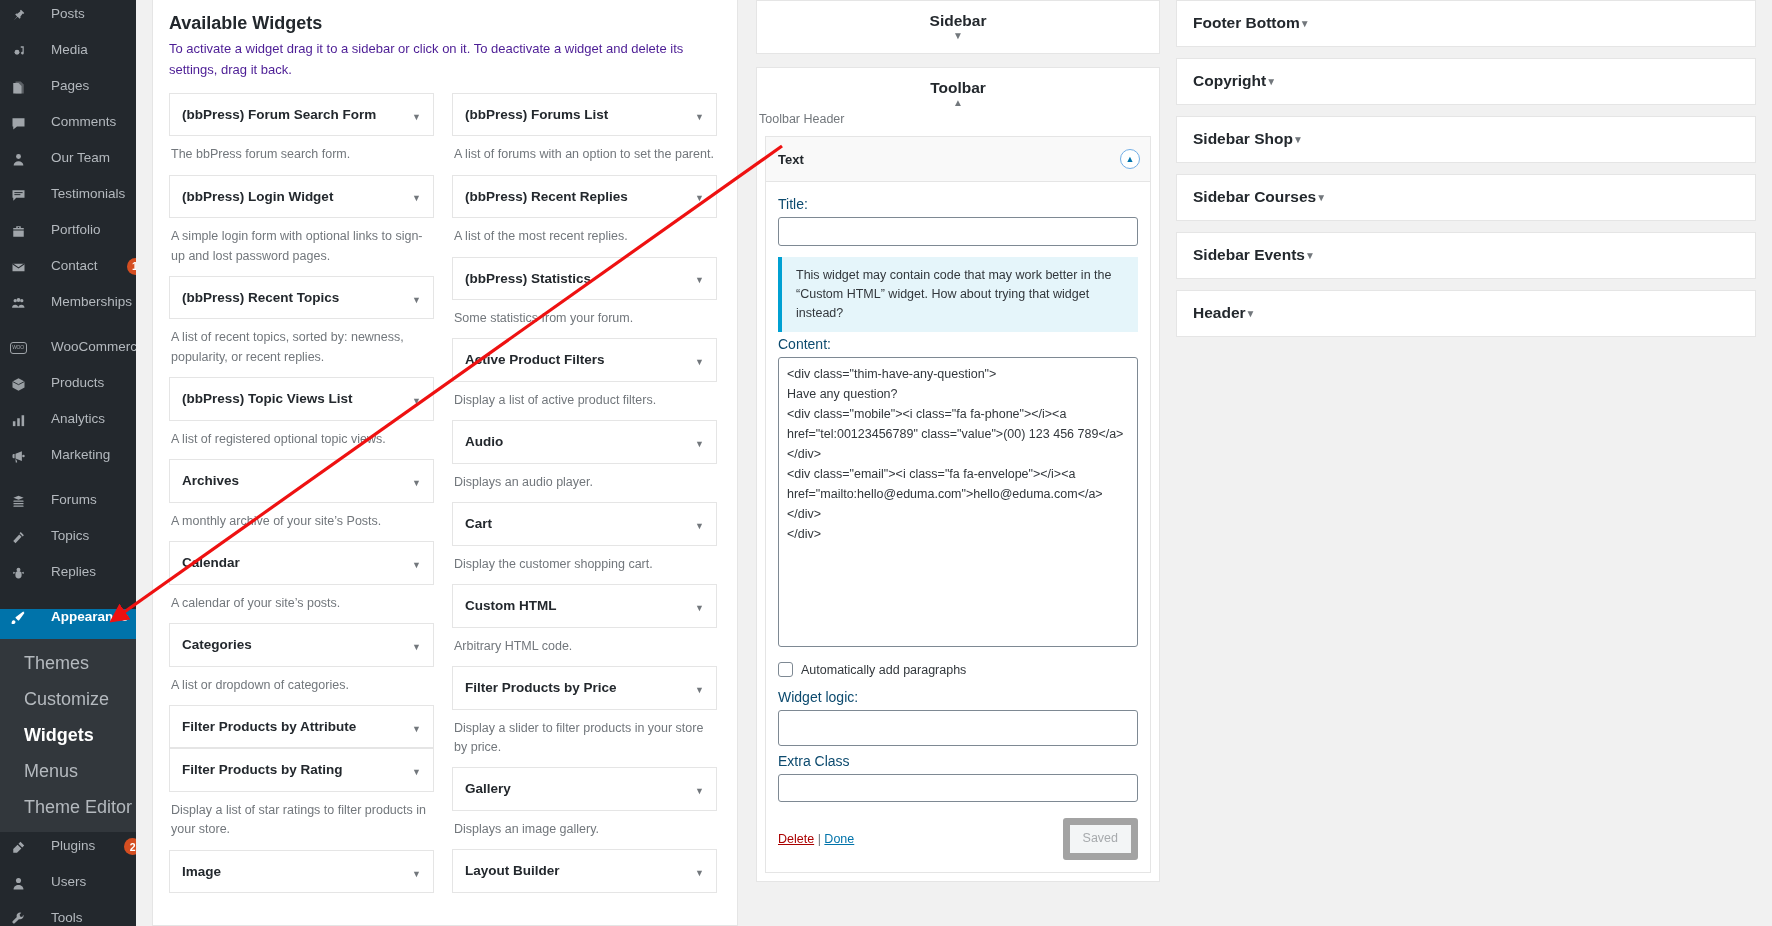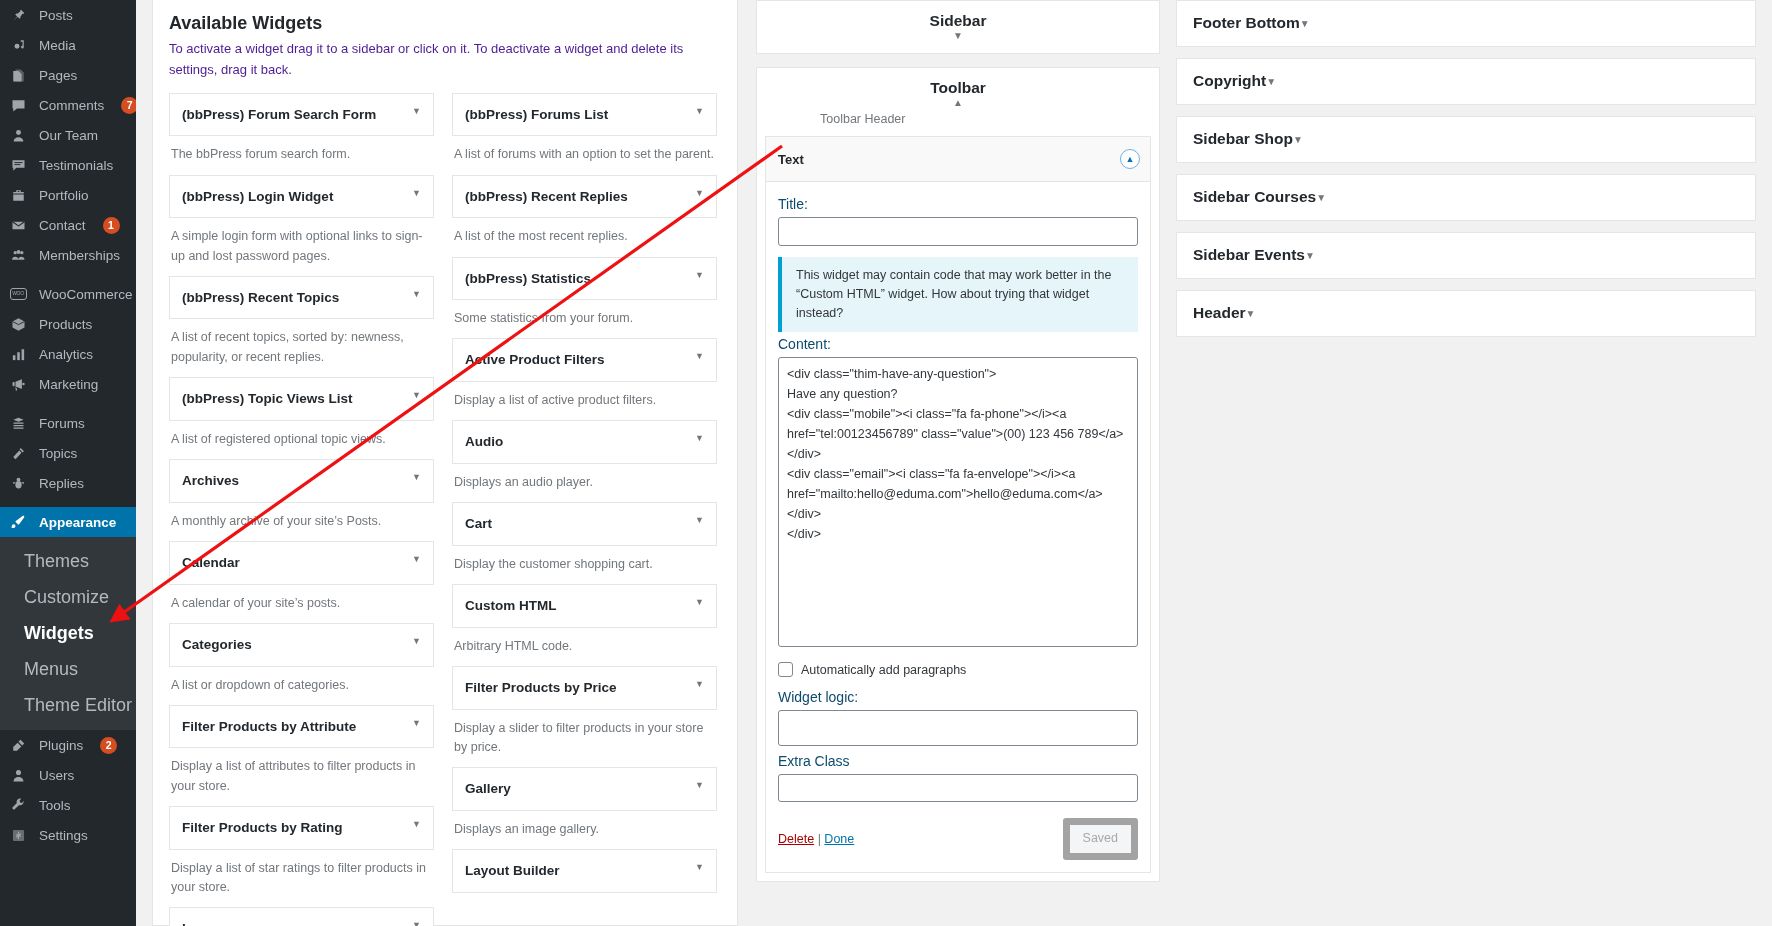--- a/index.html
+++ b/index.html
@@ -9,23 +9,23 @@
     font-family:"Liberation Sans", sans-serif;
     background:#f1f1f1; color:#32373c;
     font-size:13px; overflow:hidden; position:relative;
   }
   
   #adminmenu {
     position:absolute; left:0; top:0; width:136px; height:926px;
     background:#23282d; color:#b4b9be; overflow:hidden;
   }
   .menu-item {
-    display:flex; align-items:center; gap:12px;
+    display:flex; align-items:flex-start; gap:24px;
     height:30px; padding:0 0 0 9px; font-size:13.5px;
-    color:#b4b9be; white-space:nowrap; position:relative;
+    color:#b4b9be; white-space:nowrap; position:relative;margin-top:6px;
   }
   .menu-item .ico {
     width:18px; height:18px; flex:0 0 18px;
     display:flex; align-items:center; justify-content:center;
     font-size:14px; line-height:1; color:#a0a5aa;
   }
   .menu-item .ico svg { display:block; }
   .menu-item.active { background:#0073aa; color:#fff; font-weight:600; }
   .menu-item.active .ico { color:#fff; }
   .menu-item.active::after {
@@ -65,39 +65,39 @@
     font-size:18px; font-weight:600; color:#23282d; line-height:1.3;
   }
   #available .intro {
     margin:0 0 13px 0; font-size:13px; color:#4c1d95; line-height:1.55;
   }
   .widget-grid { display:flex; gap:18px; }
   .wcol { width:265px; }
   .widget-card {
     background:#fff; border:1px solid #e5e5e5;
     padding:12px 12px; margin:0;
-    display:flex; align-items:flex-start; justify-content:space-between;
+    display:flex; align-items:flex-end; justify-content:space-between;
     font-size:13.5px; font-weight:600; color:#23282d; line-height:1.3;
   }
   .widget-card .caret { color:#72777c; font-size:9px; }
   .widget-desc {
     font-size:12.5px; color:#72777c; line-height:1.55;
     padding:9px 2px 10px 2px; min-height:20px;
   }
   
   #mid { left:620px; width:404px; }
   .sb-panel { background:#fff; border:1px solid #e5e5e5; margin-bottom:13px; }
   .sb-head {
     display:flex; align-items:center; justify-content:space-between;
     padding:11px 14px 12px 14px; cursor:pointer;flex-direction:column;
   }
   .sb-head h3 { margin:0; font-size:15.5px; font-weight:600; color:#23282d; }
   .sb-head .tgl { color:#72777c; font-size:10px; }
   .sb-desc {
-    font-size:12.5px; color:#72777c; padding:0 14px 10px 15px; margin-top:-8px;margin-left:48px;
+    font-size:12.5px; color:#72777c; padding:0 14px 10px 2px; margin-top:-8px;
   }
   .inner-widget { margin:0 8px 8px 8px; border:1px solid #e5e5e5; background:#fff; }
   .inner-head {
     display:flex; align-items:center; justify-content:space-between;
     background:#f9f9f9; border-bottom:1px solid #e5e5e5;
     padding:12px 10px 12px 12px; font-size:13px; font-weight:600; color:#23282d;
   }
   .circ-toggle {
     width:20px; height:20px; border-radius:50%;
     border:1px solid #72aee6; color:#0073aa;
@@ -408,21 +408,20 @@
           <div class="widget-desc">A calendar of your site’s posts.</div>
           <div class="widget-card">
             <span>Categories</span>
             <span class="caret">▼</span>
           </div>
           <div class="widget-desc">A list or dropdown of categories.</div>
           <div class="widget-card">
             <span>Filter Products by Attribute</span>
             <span class="caret">▼</span>
           </div>
-          <div class="widget-desc">Display a list of attributes to filter products in your store.</div>
           <div class="widget-card">
             <span>Filter Products by Rating</span>
             <span class="caret">▼</span>
           </div>
           <div class="widget-desc">Display a list of star ratings to filter products in your store.</div>
           <div class="widget-card">
             <span>Image</span>
             <span class="caret">▼</span>
           </div>
         </div>

